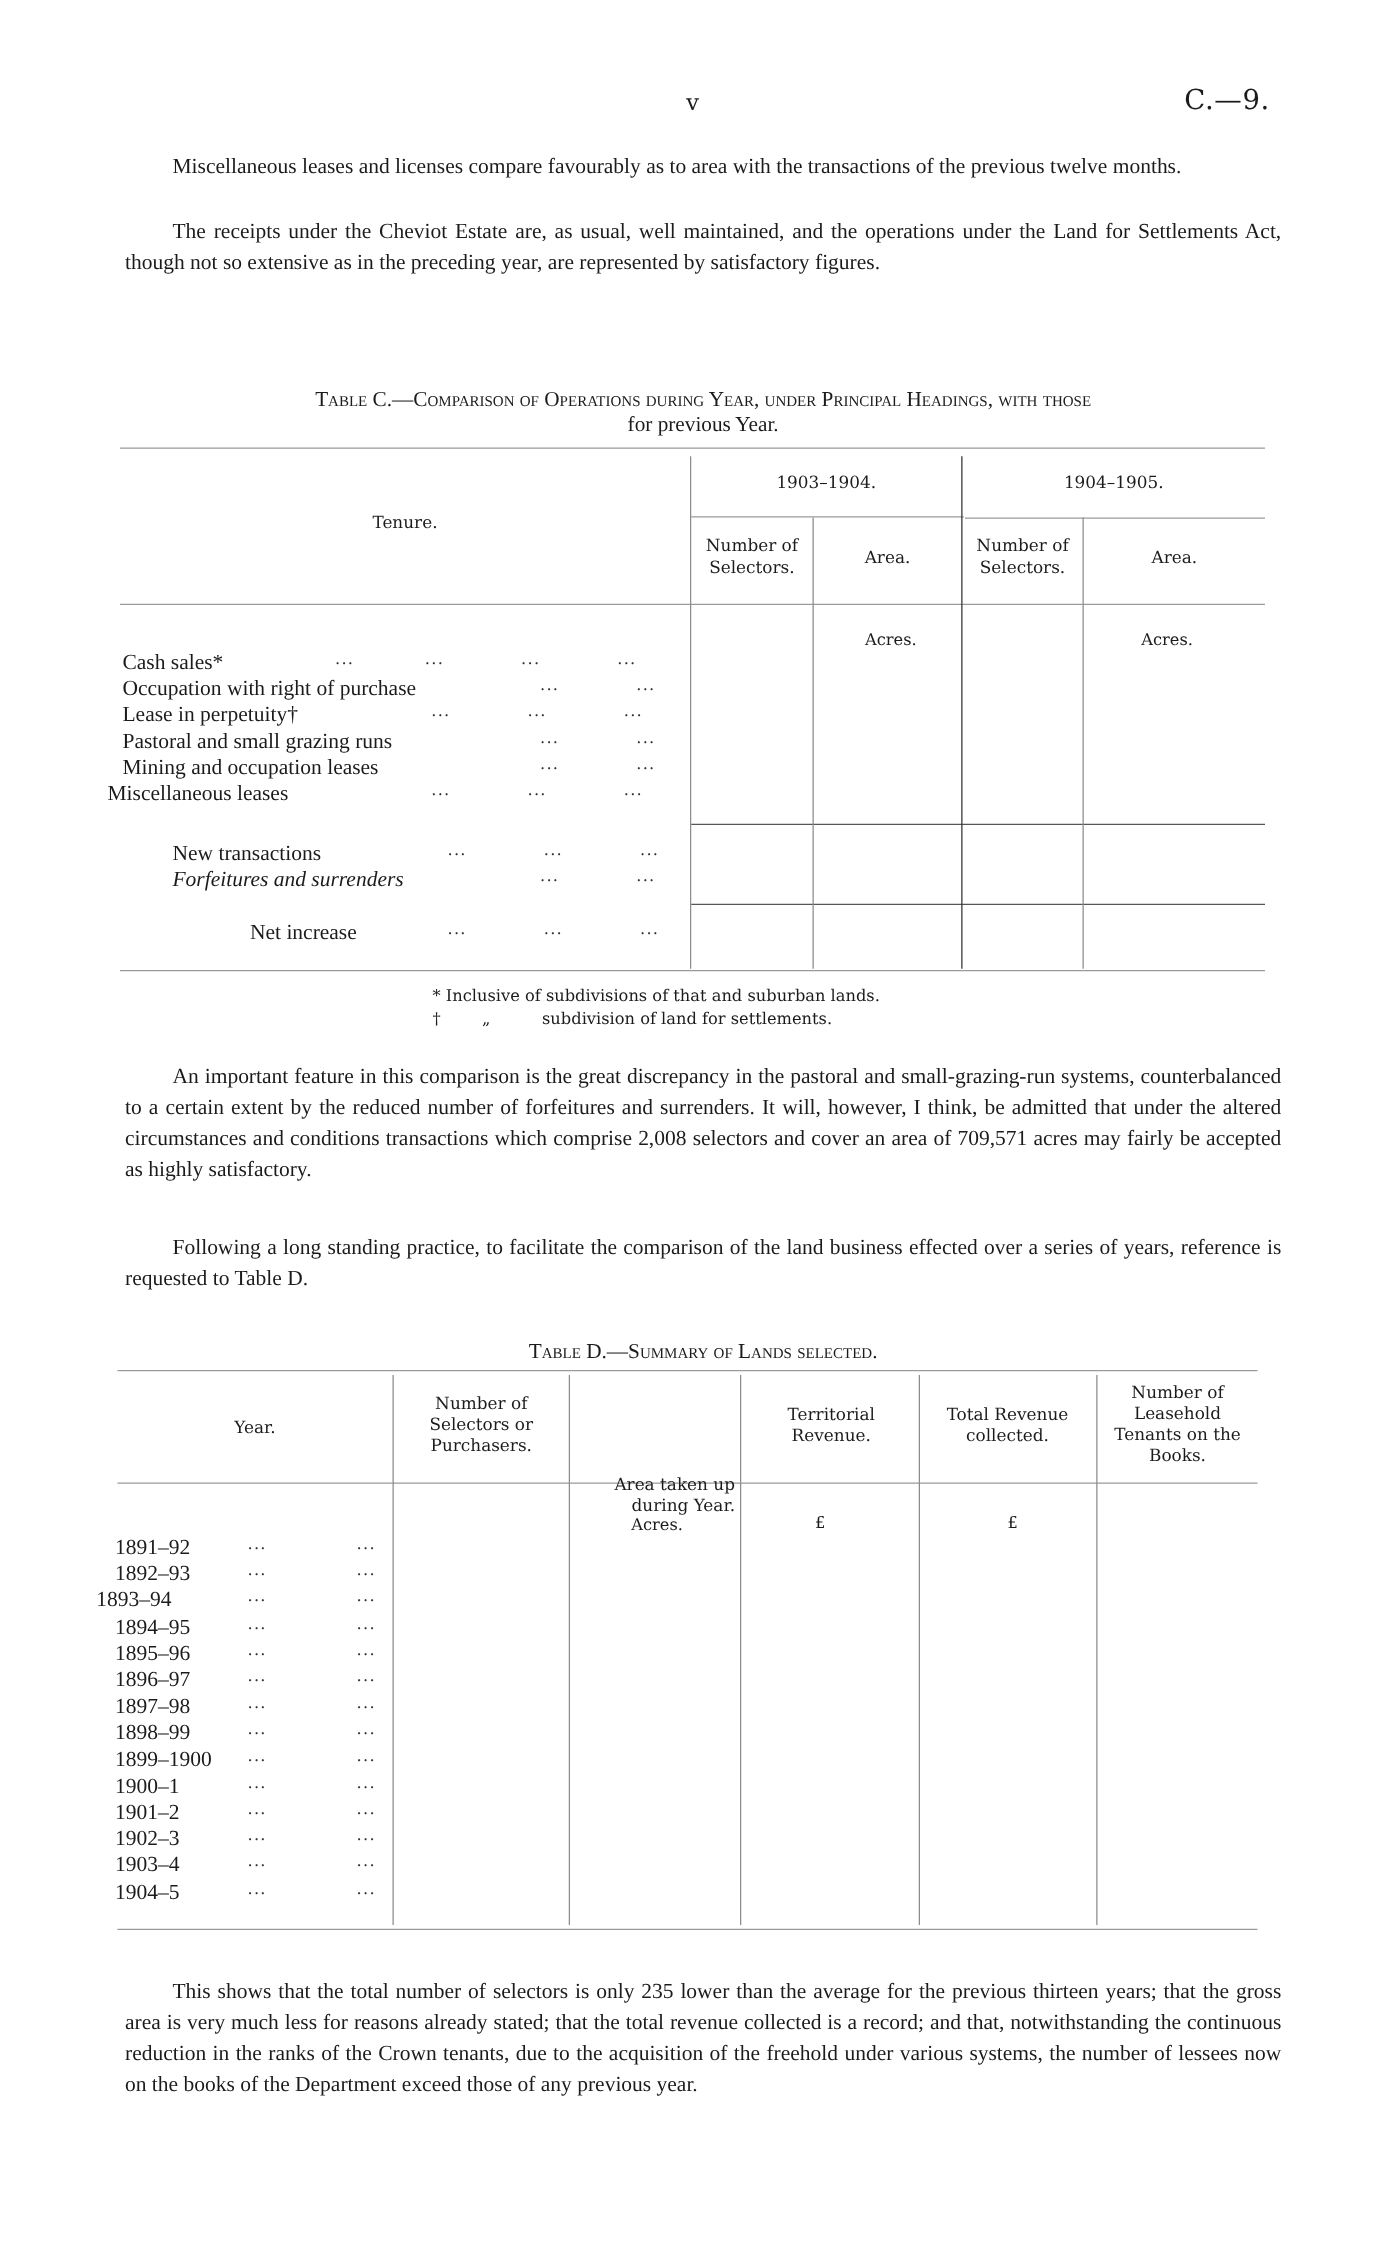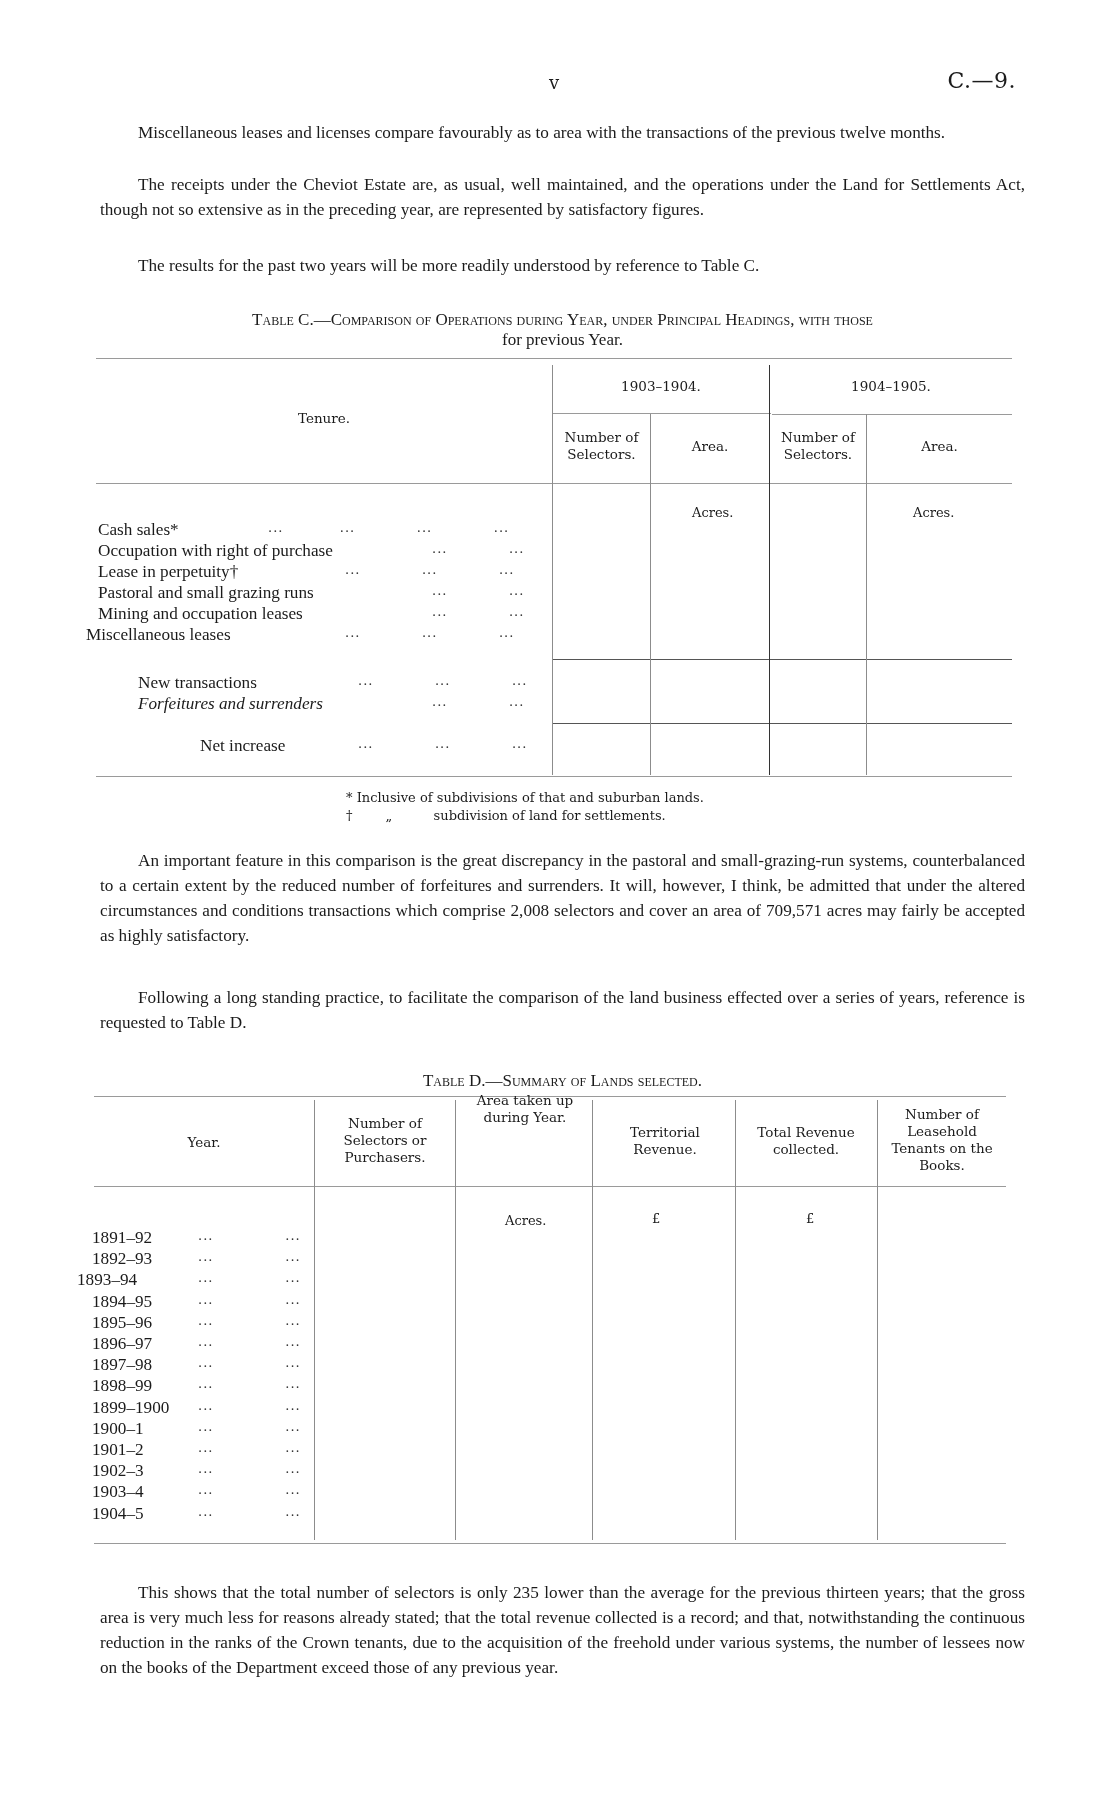--- a/index.html
+++ b/index.html
@@ -29,21 +29,20 @@
 </head>
 <body>
 
 <div class="page">
 
   <div class="hdr-page">v</div>
   <div class="hdr-code">C.—9.</div>
 
   <div class="para" style="top:120px;"><span class="ind"></span><span>Miscellaneous leases and licenses compare favourably as to area with the transactions of the previous twelve months.</span></div>
   <div class="para" style="top:172px;"><span class="ind"></span><span>The receipts under the Cheviot Estate are, as usual, well maintained, and the operations under the Land for Settlements Act, though not so extensive as in the preceding year, are represented by satisfactory figures.</span></div>
-  <div class="para" style="top:253px;"><span class="ind"></span><span>The results for the past two years will be more readily understood by reference to Table C.</span></div>
 
   <div>
     <div class="title sc" style="top:309px;">Table C.—Comparison of Operations during Year, under Principal Headings, with those</div>
     <div class="title" style="top:329px;">for previous Year.</div>
 
     <div class="rule" style="top:358px; left:96px; width:916px;"></div>
     <div class="rule" style="top:413px; left:553px; width:218px;"></div>
     <div class="rule" style="top:414px; left:772px; width:240px;"></div>
     <div class="rule" style="top:483px; left:96px; width:916px;"></div>
     <div class="rule dk" style="top:659px; left:553px; width:459px;"></div>
@@ -129,21 +128,21 @@
     <div class="rule" style="top:1543px; left:94px; width:912px;"></div>
 
     <div class="vline" style="left:314px; top:1100px; height:440px;"></div>
     <div class="vline" style="left:455px; top:1100px; height:440px;"></div>
     <div class="vline" style="left:592px; top:1100px; height:440px;"></div>
     <div class="vline" style="left:735px; top:1100px; height:440px;"></div>
     <div class="vline" style="left:877px; top:1100px; height:440px;"></div>
 
     <div class="t hdrtxt" style="left:94px; width:220px; top:1134px;">Year.</div>
     <div class="t hdrtxt" style="left:330px; width:110px; top:1115px; white-space:normal;">Number of Selectors or Purchasers.</div>
-    <div class="t hdrtxt" style="left:462px; width:126px; top:1092px; white-space:normal;">Area taken up during Year.</div>
+    <div class="t hdrtxt" style="left:462px; width:126px; top:1180px; white-space:normal;text-align:right;">Area taken up during Year.</div>
     <div class="t hdrtxt" style="left:610px; width:110px; top:1124px; white-space:normal;">Territorial Revenue.</div>
     <div class="t hdrtxt" style="left:740px; width:132px; top:1124px; white-space:normal;">Total Revenue collected.</div>
     <div class="t hdrtxt" style="left:880px; width:124px; top:1106px; white-space:normal;">Number of Leasehold Tenants on the Books.</div>
 
     <div class="t unit" style="left:505px; top:1213px;">Acres.</div>
     <div class="t unit" style="left:652px; top:1211px;">£</div>
     <div class="t unit" style="left:806px; top:1211px;">£</div>
 
     <div id="table-d-rows">
         <div class="row" style="top: 1228px;">

